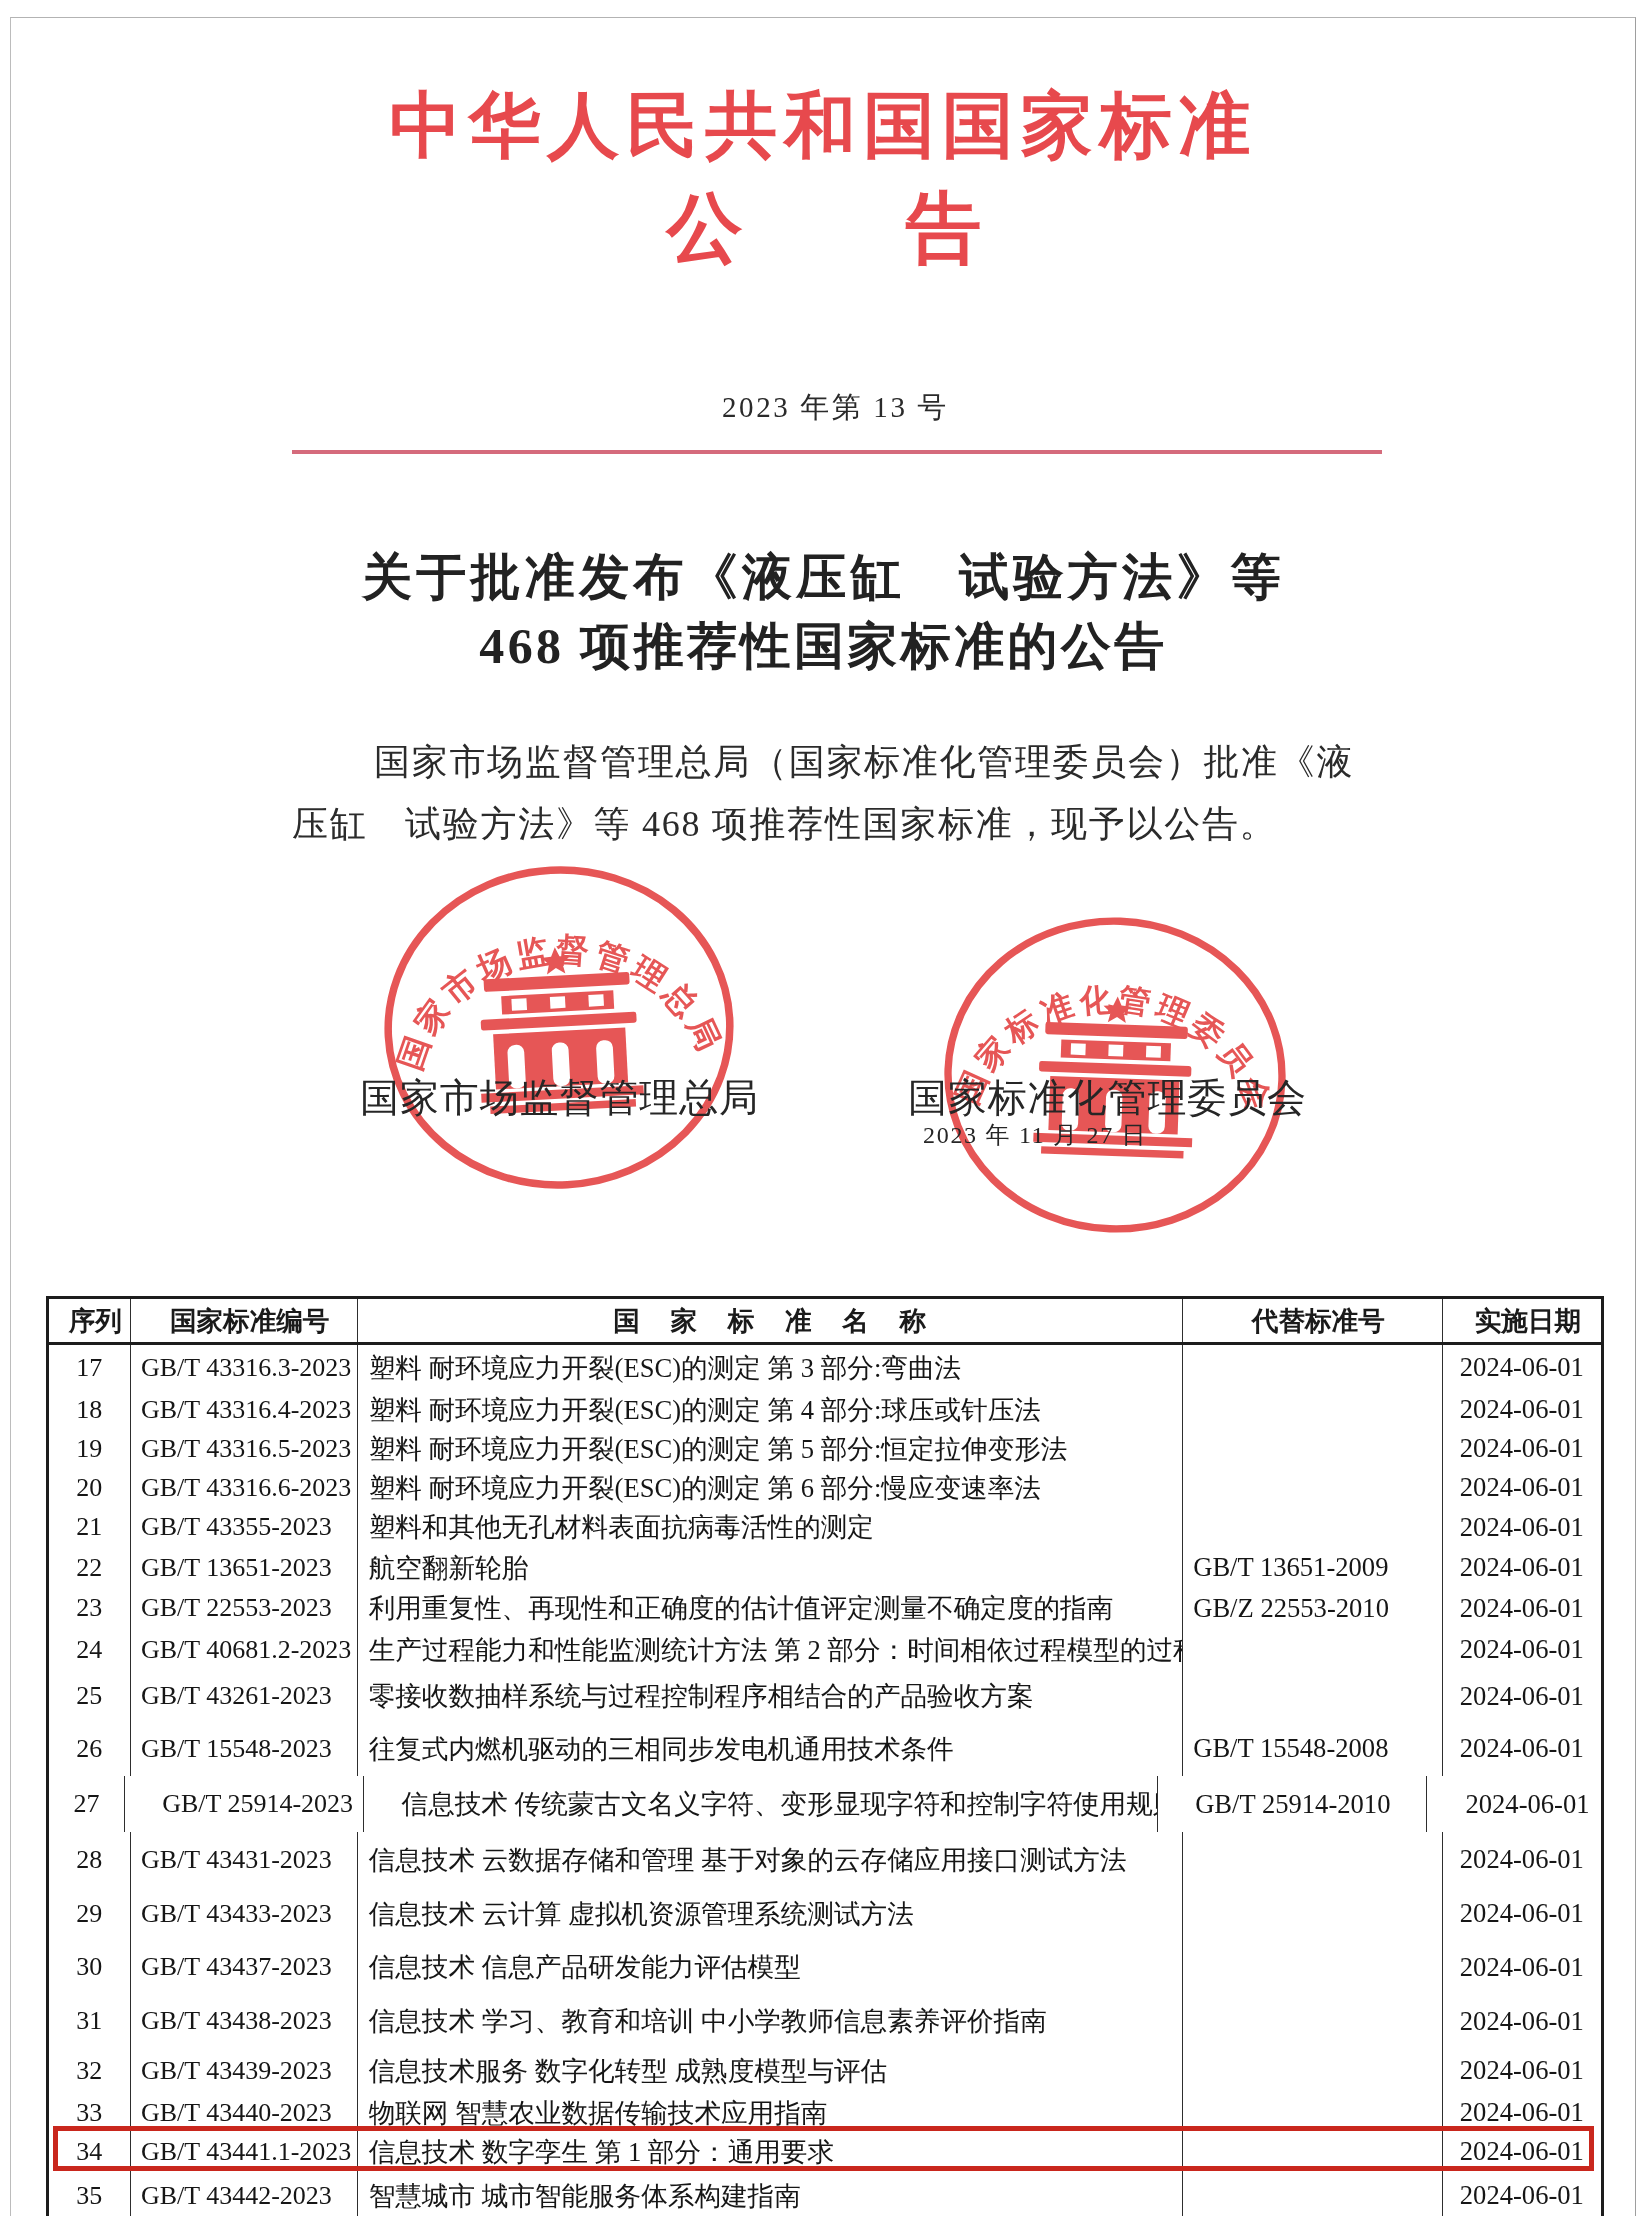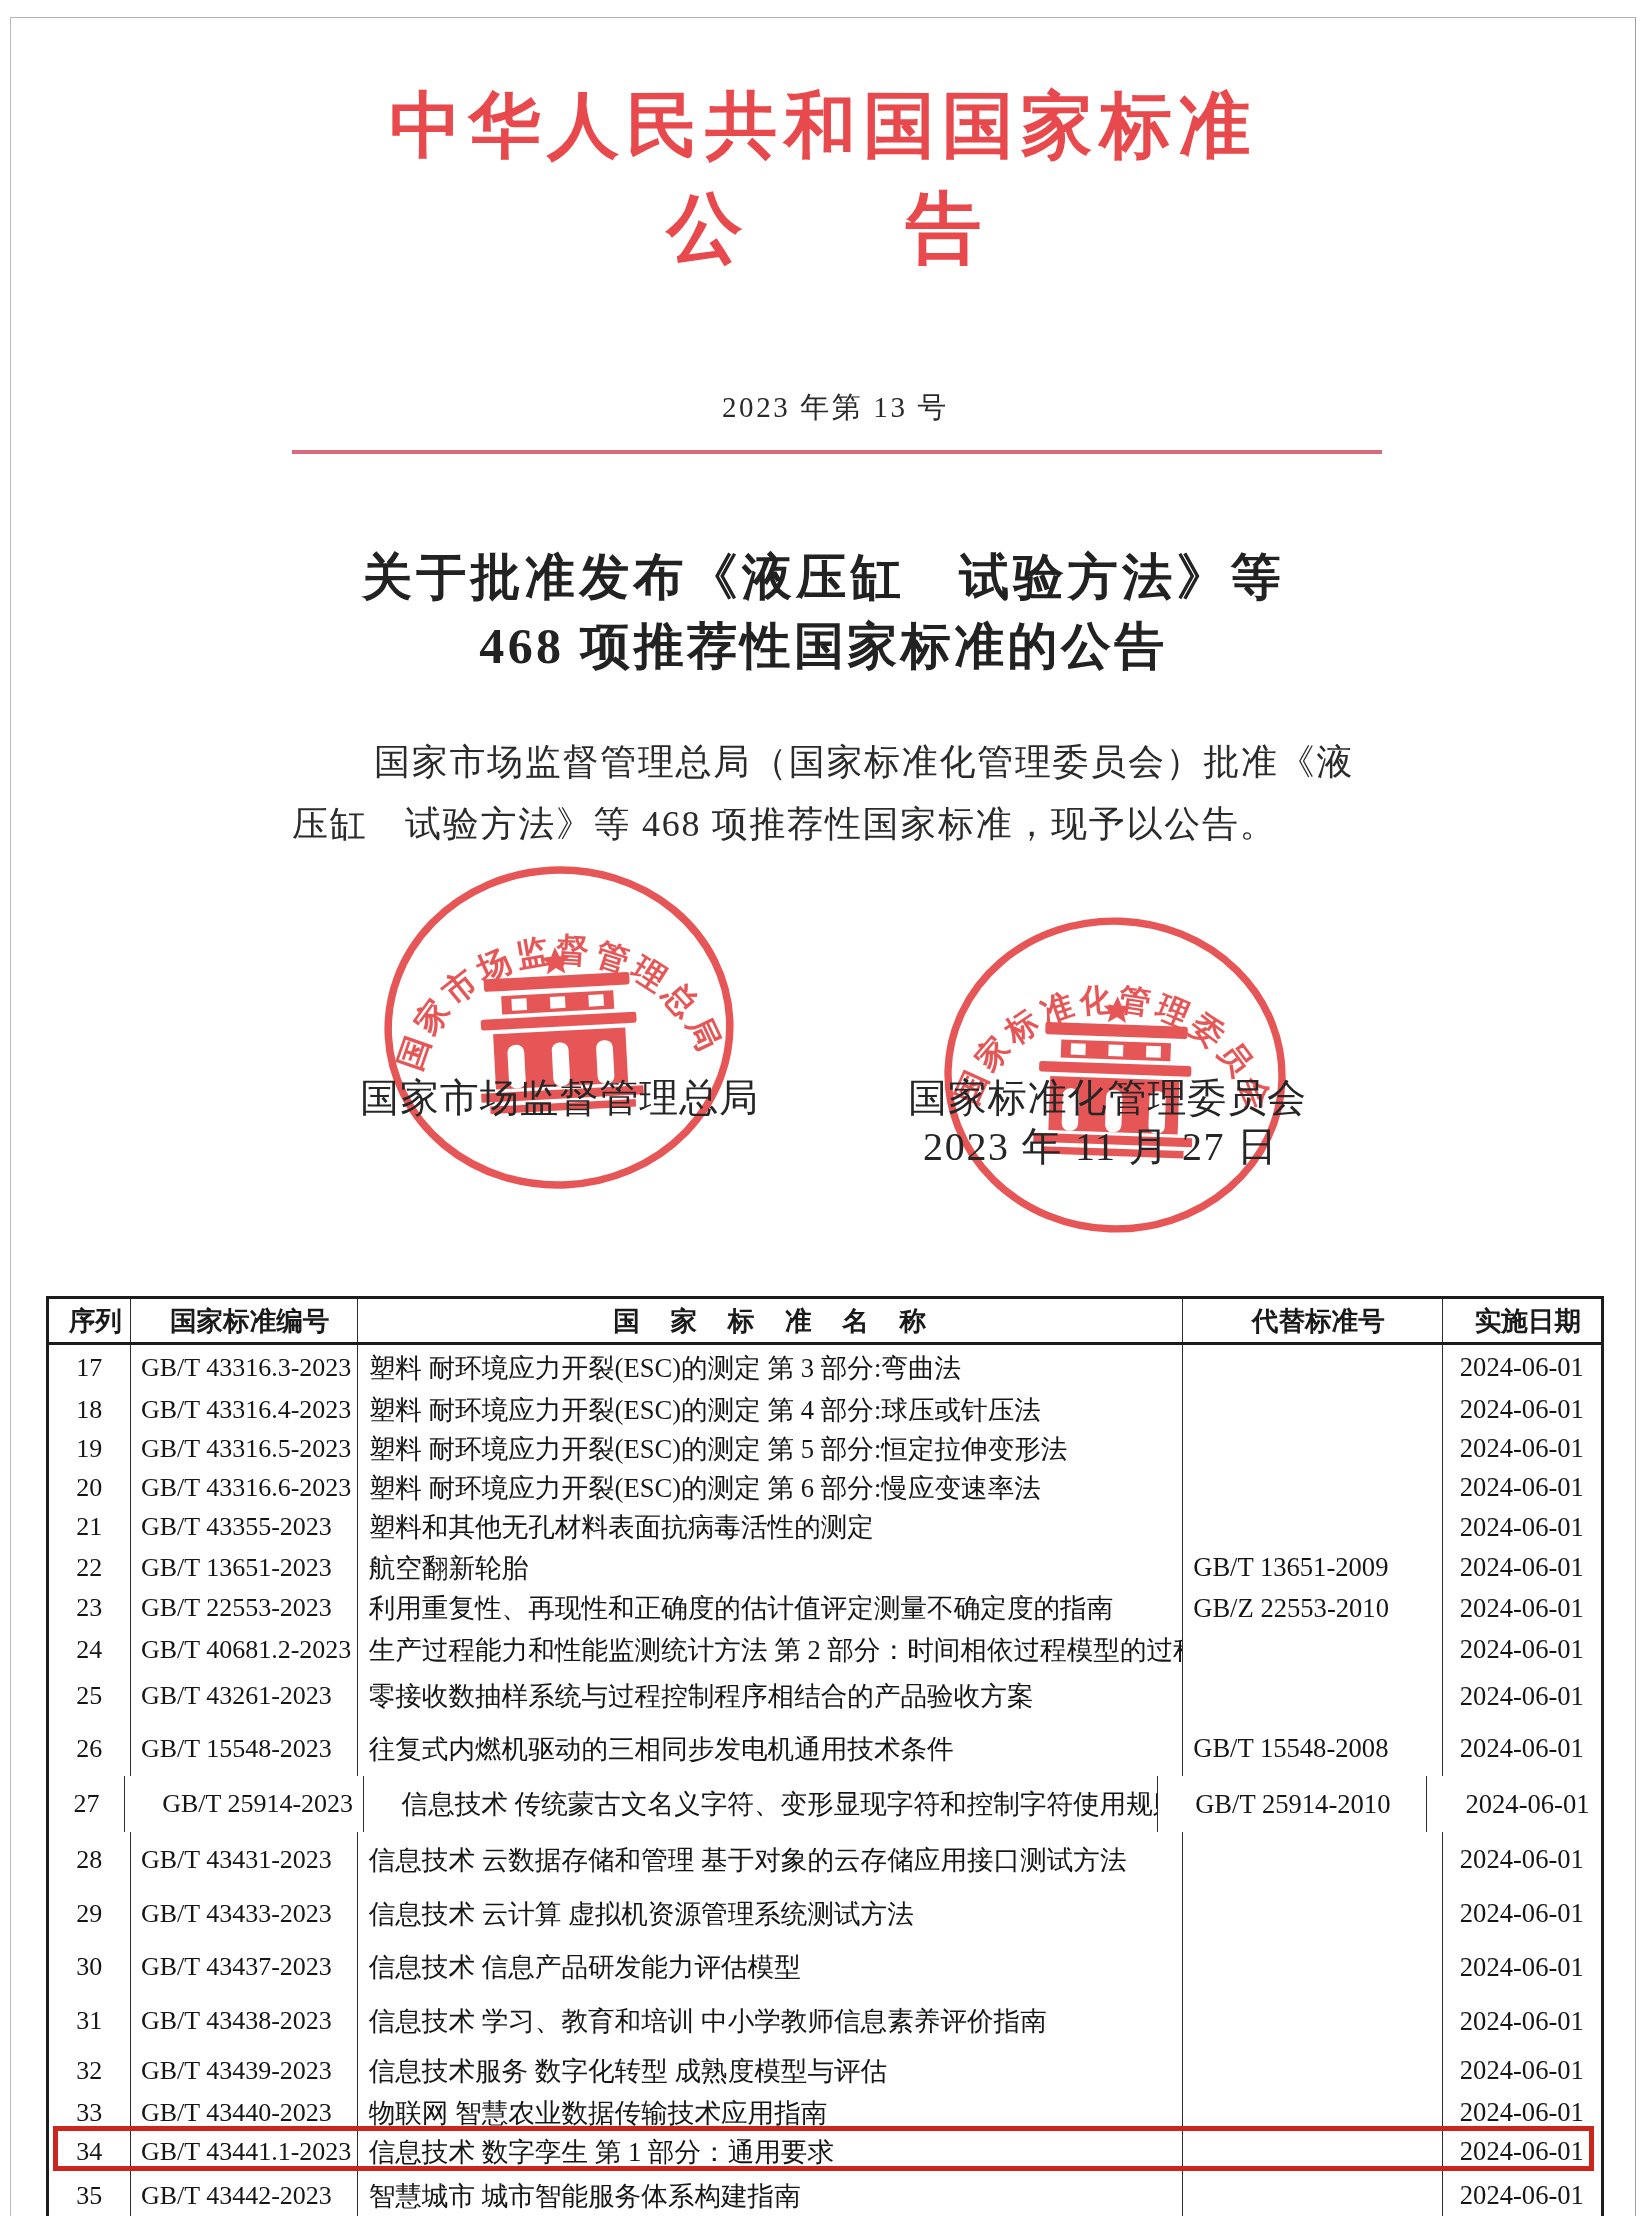--- a/index.html
+++ b/index.html
@@ -49,21 +49,21 @@
   .seal{position:absolute;opacity:0.86;}
   .seal.left{left:376px;top:860px;width:366px;height:335px;transform:rotate(-3deg);}
   .seal.right{left:939px;top:911px;width:352px;height:328px;transform:rotate(2deg);}
   .sig{
     position:absolute;font-size:39px;color:#262626;z-index:4;white-space:nowrap;
     letter-spacing:0.9px;
   }
   .sig.left{left:360px;top:1071px;}
   .sig.right{left:908px;top:1071px;}
   .seal-date{
-    position:absolute;left:923px;top:1119px;font-size:40px;color:#262626;z-index:4;
+    position:absolute;left:923px;top:1119px;font-size:24px;color:#262626;z-index:4;
     white-space:nowrap;letter-spacing:1.7px;
   }
   
   .std-table{
     position:absolute;left:46px;top:1296px;width:1558px;
     border:3.4px solid #1c1c1c;box-sizing:border-box;background:#fff;z-index:2;
   }
   .t-row{display:flex;width:100%;box-sizing:border-box;}
   .t-head{height:43px;border-bottom:3.4px solid #1c1c1c;box-sizing:content-box;}
   .t-cell{

